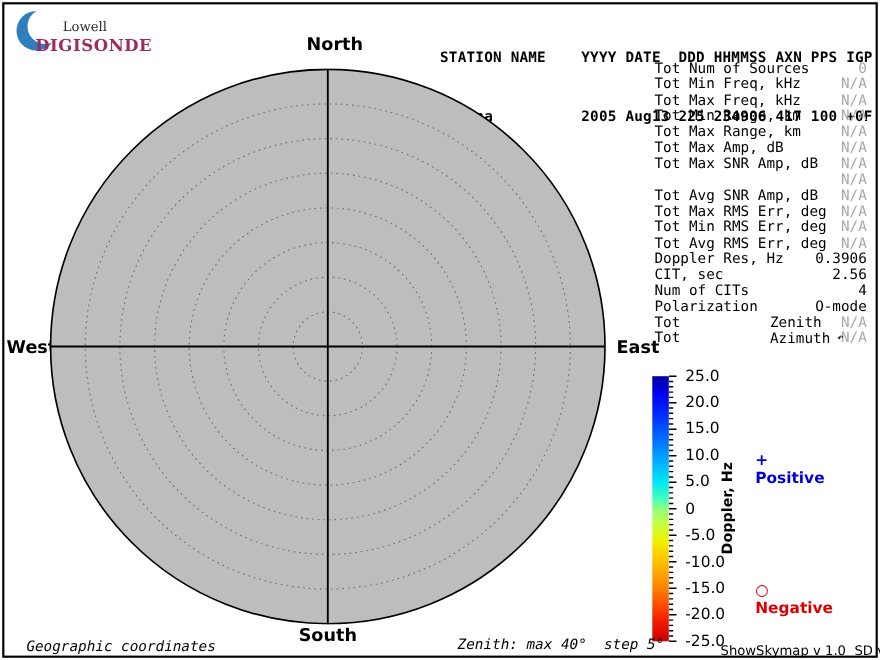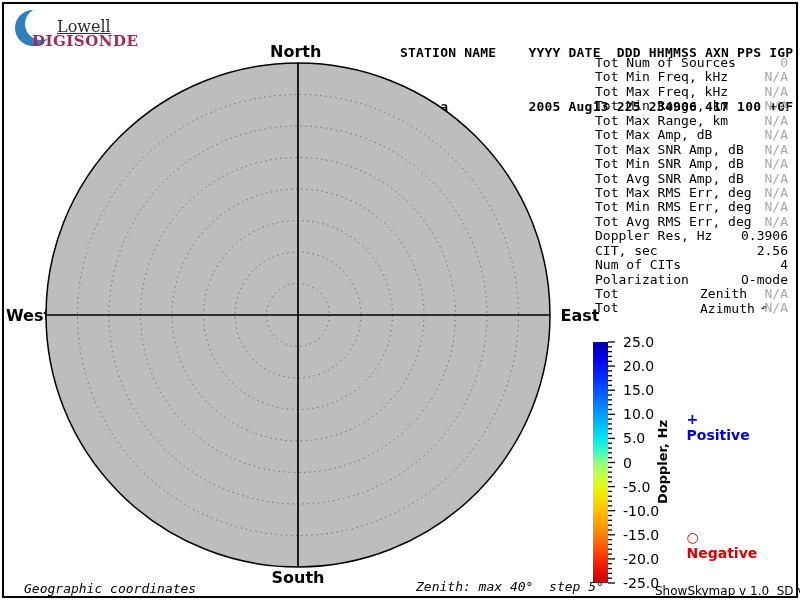--- a/index.html
+++ b/index.html
@@ -4,31 +4,31 @@
 <style>
   html,body{margin:0;padding:0;background:#fff;}
   #screen{position:relative;width:800px;height:600px;background:#fff;overflow:hidden;
           font-family:"DejaVu Sans Mono", monospace;color:#000;}
   #frame{position:absolute;inset:2px;border:2px solid #000;pointer-events:none;}
 
   
   #logo{position:absolute;left:10px;top:6px;width:130px;height:42px;}
   #logo svg{position:absolute;left:0;top:0;}
   .logo-lowell{position:absolute;left:47px;top:11px;font-family:"DejaVu Serif", serif;
-               font-size:16px;color:#2b2b2b;text-decoration:underline;}
+               font-size:12px;color:#2b2b2b;}
   .logo-digisonde{position:absolute;left:22px;top:26px;font-family:"DejaVu Serif", serif;
                font-size:15px;font-weight:bold;color:#9e2a62;letter-spacing:0.5px;}
 
   
   #header{position:absolute;left:400px;top:8px;font-weight:bold;font-size:13px;
           letter-spacing:0.2px;line-height:18px;white-space:pre;}
 
   
   .compass{position:absolute;font-family:"DejaVu Sans", sans-serif;font-weight:bold;font-size:16px;}
-  #north{left:270px;top:42px;width:60px;text-align:left;}
+  #north{left:270px;top:30px;width:60px;text-align:right;}
   #south{left:268px;top:568px;width:60px;text-align:center;}
   #west{left:6px;top:306px;width:38px;text-align:right;}
   #east{left:556px;top:306px;width:48px;text-align:center;}
 
   
   #skymap{position:absolute;left:45px;top:62px;}
   .disc{fill:#bdbdbd;stroke:#000;stroke-width:1.5;}
   .ring{fill:none;stroke:#6f6f6f;stroke-width:1;stroke-dasharray:1.5 3.6;}
   .axis{stroke:#000;stroke-width:1.7;}
 
@@ -99,21 +99,21 @@
   </svg>
 
   <div id="stats">
       <div class="stat-row"><span class="lbl">Tot Num of Sources</span><span class="mid"></span><span class="val muted">0</span></div>
       <div class="stat-row"><span class="lbl">Tot Min Freq, kHz</span><span class="mid"></span><span class="val muted">N/A</span></div>
       <div class="stat-row"><span class="lbl">Tot Max Freq, kHz</span><span class="mid"></span><span class="val muted">N/A</span></div>
       <div class="stat-row"><span class="lbl">Tot Min Range, km</span><span class="mid"></span><span class="val muted">N/A</span></div>
       <div class="stat-row"><span class="lbl">Tot Max Range, km</span><span class="mid"></span><span class="val muted">N/A</span></div>
       <div class="stat-row"><span class="lbl">Tot Max Amp, dB</span><span class="mid"></span><span class="val muted">N/A</span></div>
       <div class="stat-row"><span class="lbl">Tot Max SNR Amp, dB</span><span class="mid"></span><span class="val muted">N/A</span></div>
-      <div class="stat-row"><span class="lbl">Tot Min SNR Amp, dB</span><span class="mid"></span><span class="val muted">N/A</span></div>
+      <div class="stat-row"><span class="mid"></span><span class="val muted">N/A</span></div>
       <div class="stat-row"><span class="lbl">Tot Avg SNR Amp, dB</span><span class="mid"></span><span class="val muted">N/A</span></div>
       <div class="stat-row"><span class="lbl">Tot Max RMS Err, deg</span><span class="mid"></span><span class="val muted">N/A</span></div>
       <div class="stat-row"><span class="lbl">Tot Min RMS Err, deg</span><span class="mid"></span><span class="val muted">N/A</span></div>
       <div class="stat-row"><span class="lbl">Tot Avg RMS Err, deg</span><span class="mid"></span><span class="val muted">N/A</span></div>
       <div class="stat-row"><span class="lbl">Doppler Res, Hz</span><span class="mid"></span><span class="val">0.3906</span></div>
       <div class="stat-row"><span class="lbl">CIT, sec</span><span class="mid"></span><span class="val">2.56</span></div>
       <div class="stat-row"><span class="lbl">Num of CITs</span><span class="mid"></span><span class="val">4</span></div>
       <div class="stat-row"><span class="lbl">Polarization</span><span class="mid"></span><span class="val">O-mode</span></div>
       <div class="stat-row"><span class="lbl">Tot</span><span class="mid">Zenith</span><span class="val muted">N/A</span></div>
       <div class="stat-row"><span class="lbl">Tot</span><span class="mid">Azimuth<span class="mini-icon"> ↶</span></span><span class="val muted">N/A</span></div>

